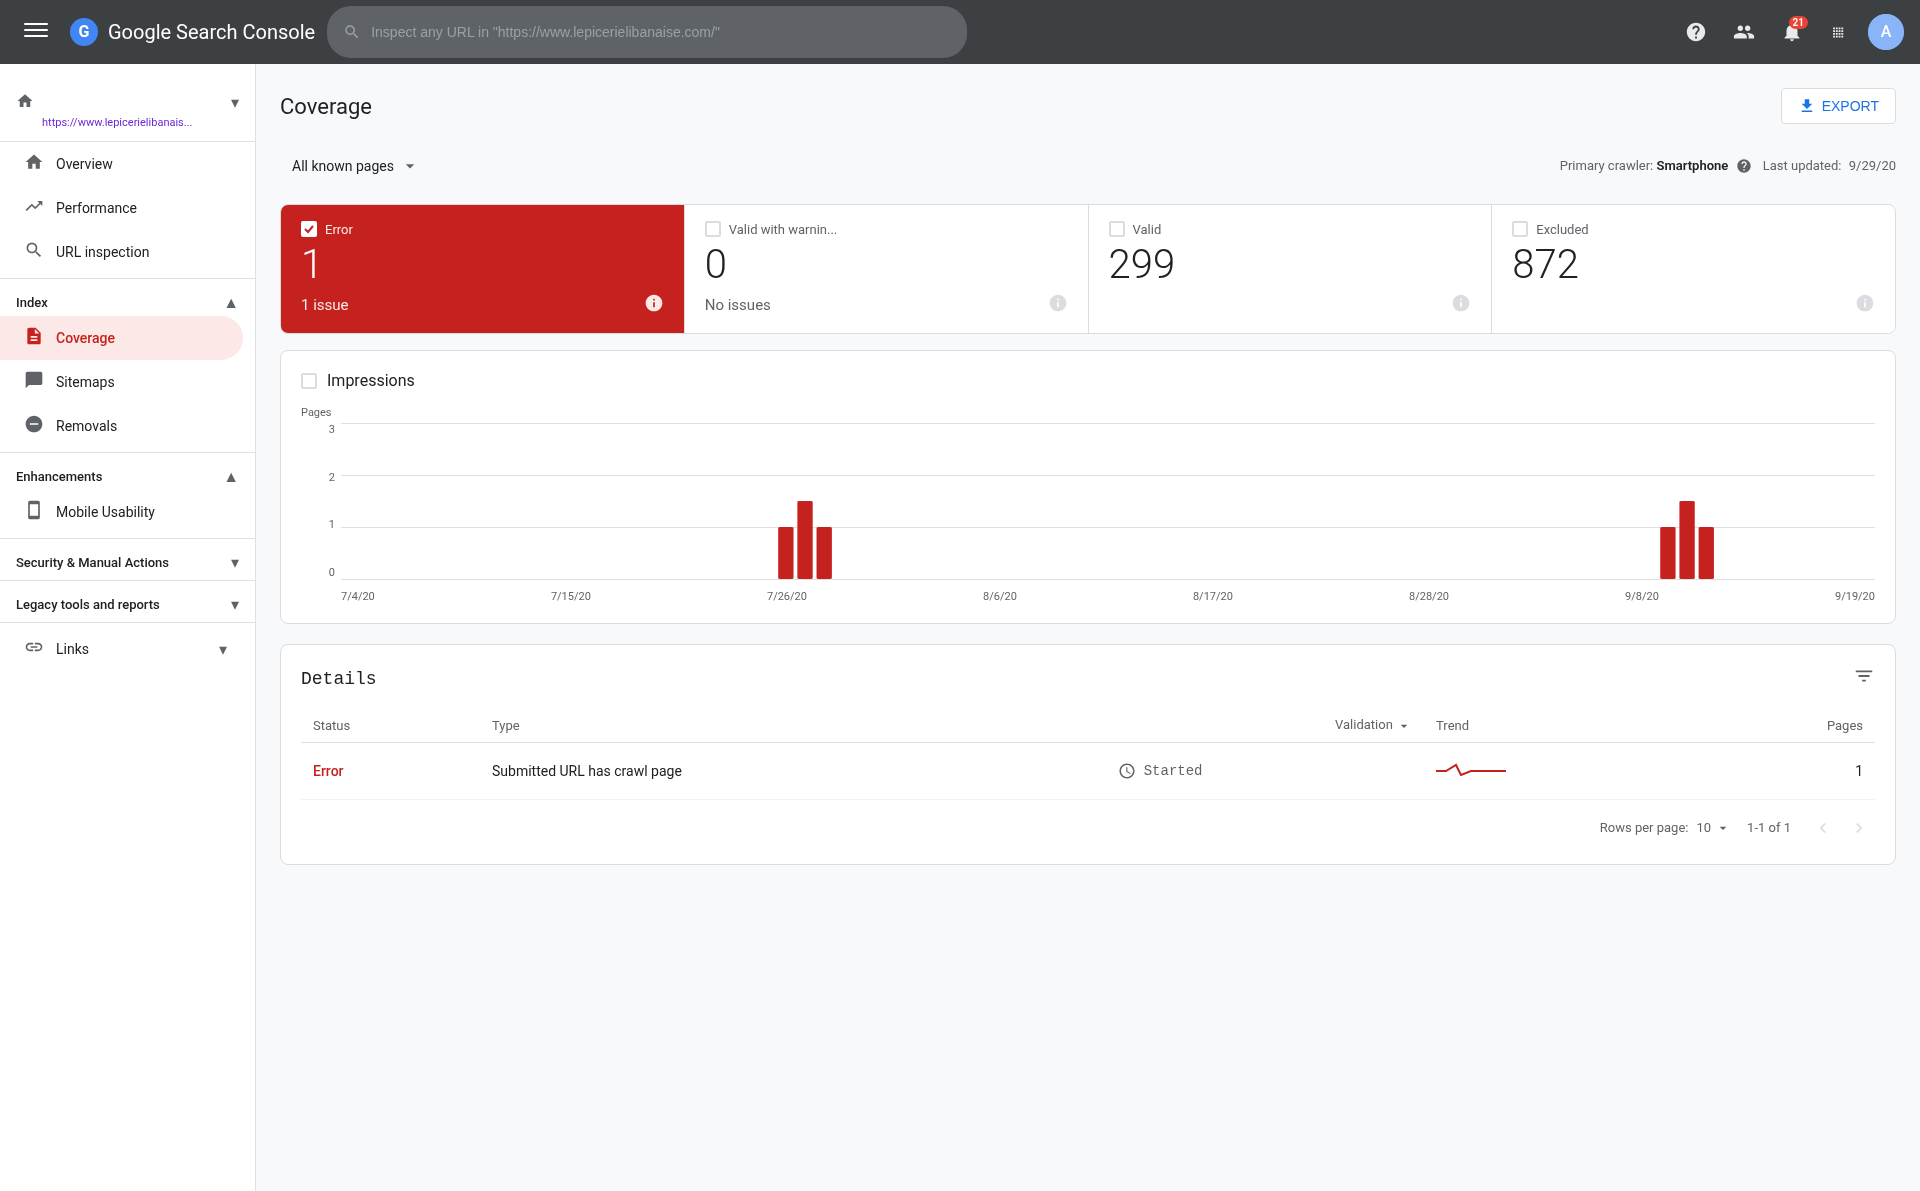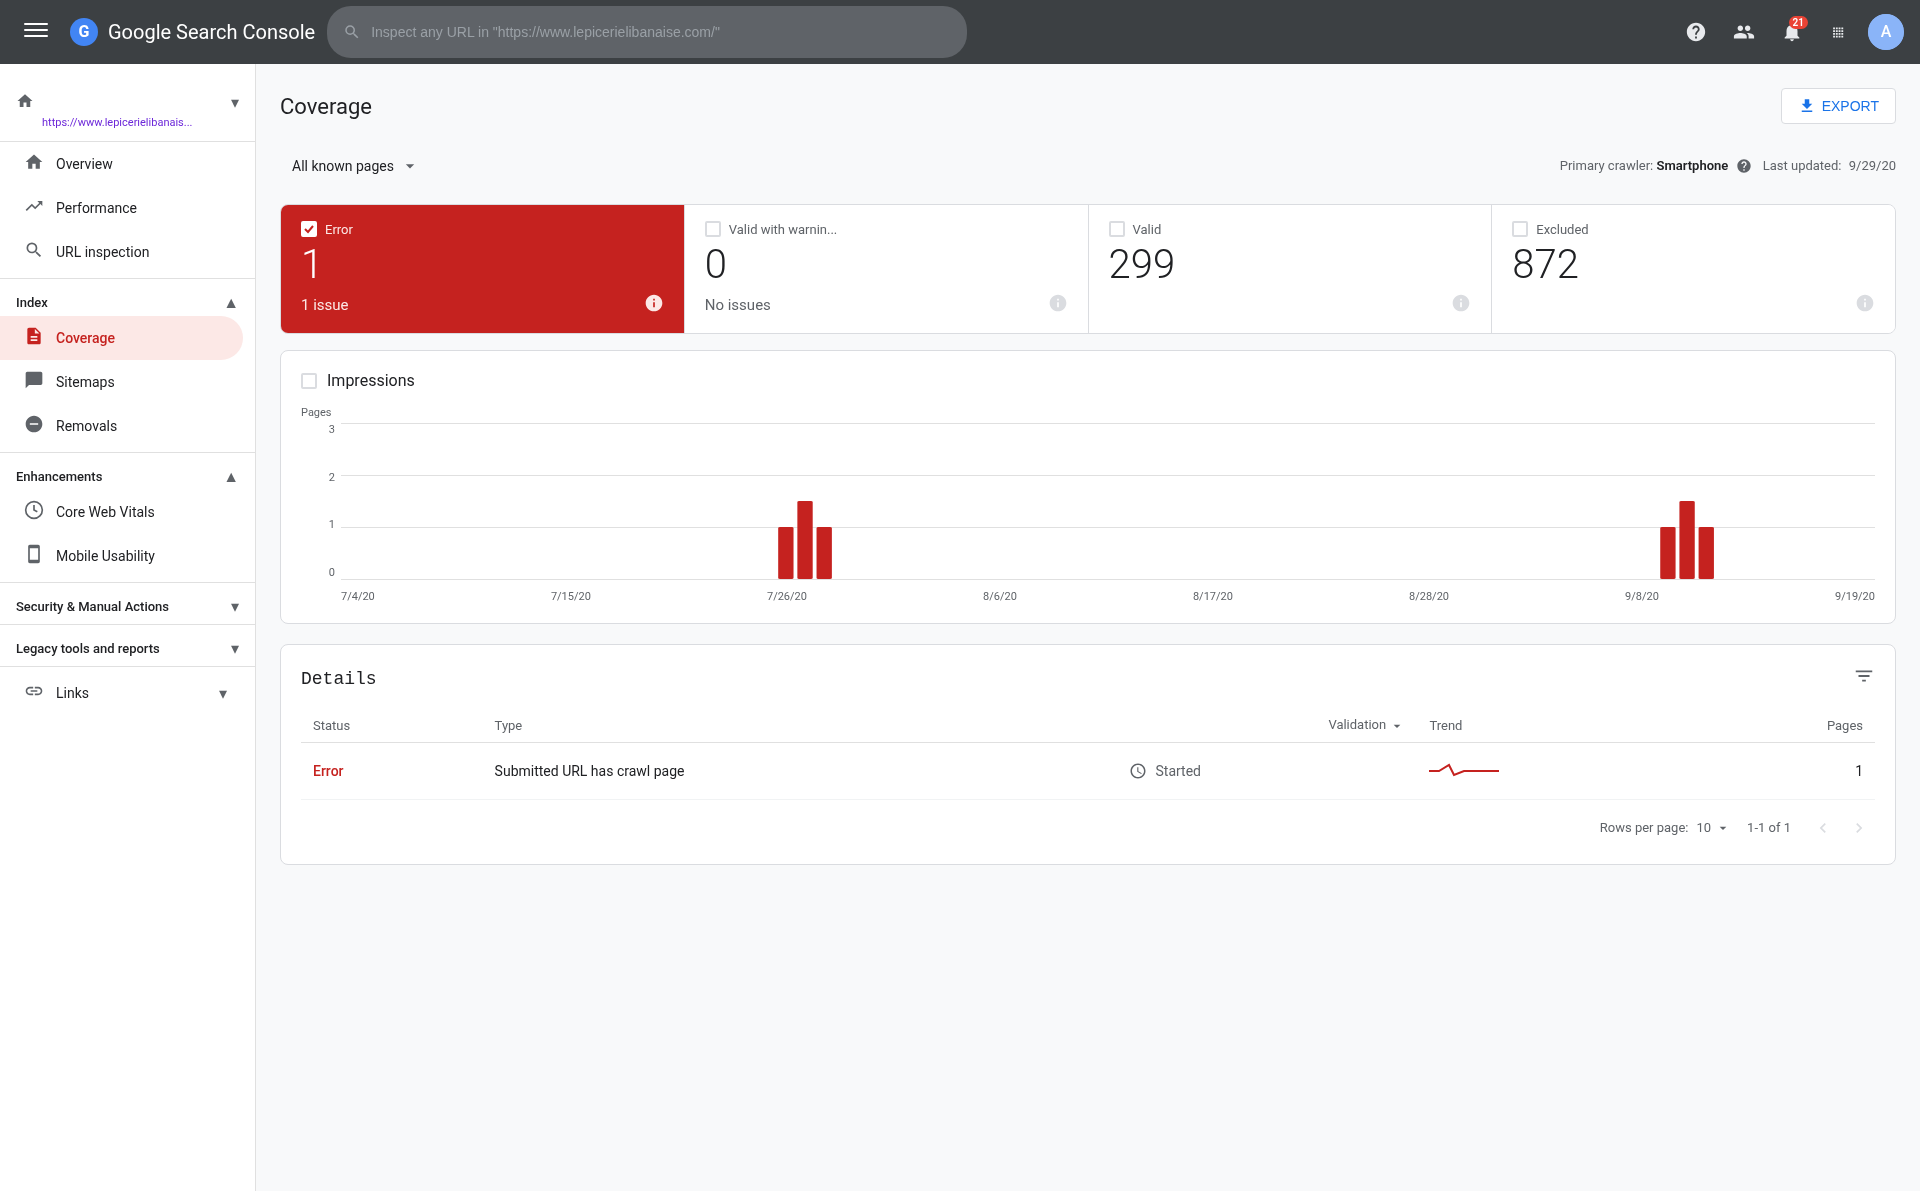--- a/index.html
+++ b/index.html
@@ -132,21 +132,21 @@
 
     .details-table { width: 100%; border-collapse: collapse; }
     .details-table th {
       text-align: left; padding: 8px 12px; font-size: 13px; color: #5f6368;
       font-weight: 400; border-bottom: 1px solid #e0e0e0;
     }
     .details-table th.sortable { cursor: pointer; }
     .details-table td { padding: 14px 12px; font-size: 14px; border-bottom: 1px solid #f1f3f4; color: #202124; }
     .status-error { color: #c5221f; font-weight: 500; }
 
-    .validation-cell { display: flex; align-items: center; gap: 8px; color: #5f6368; }
+    .validation-cell { display: flex; align-items: center; gap: 8px; color: #5f6368; font-family: Liberation Mono, monospace; }
     .trend-cell { display: flex; align-items: center; }
 
     
     .pagination {
       display: flex; align-items: center; justify-content: flex-end; gap: 16px;
       padding-top: 12px; font-size: 13px; color: #5f6368;
     }
     .rows-per-page { display: flex; align-items: center; gap: 8px; }
     .rows-select { display: flex; align-items: center; gap: 4px; cursor: pointer; }
     .page-info { }
@@ -283,29 +283,20 @@
       <span>Removals</span>
     </div>
 
     <div class="sidebar-divider"></div>
 
     <div class="sidebar-section">
       <span>Enhancements</span>
       <span class="section-icon">▲</span>
     </div>
 
-    <div class="sidebar-nav-item">
-      <span class="nav-icon">
-        <svg width="20" height="20" viewBox="0 0 24 24" fill="#5f6368">
-            <circle cx="12" cy="12" r="10" stroke="#5f6368" stroke-width="2" fill="none"></circle>
-            <path d="M12 6v6l4 2" stroke="#5f6368" stroke-width="2" fill="none"></path>
-          </svg>
-      </span>
-      <span>Core Web Vitals</span>
-    </div>
     <div class="sidebar-nav-item">
       <span class="nav-icon">
         <svg width="20" height="20" viewBox="0 0 24 24" fill="#5f6368">
             <path d="M17 1.01L7 1c-1.1 0-2 .9-2 2v18c0 1.1.9 2 2 2h10c1.1 0 2-.9 2-2V3c0-1.1-.9-1.99-2-1.99zM17 19H7V5h10v14z"></path>
           </svg>
       </span>
       <span>Mobile Usability</span>
     </div>
 
     <div class="sidebar-divider"></div>

